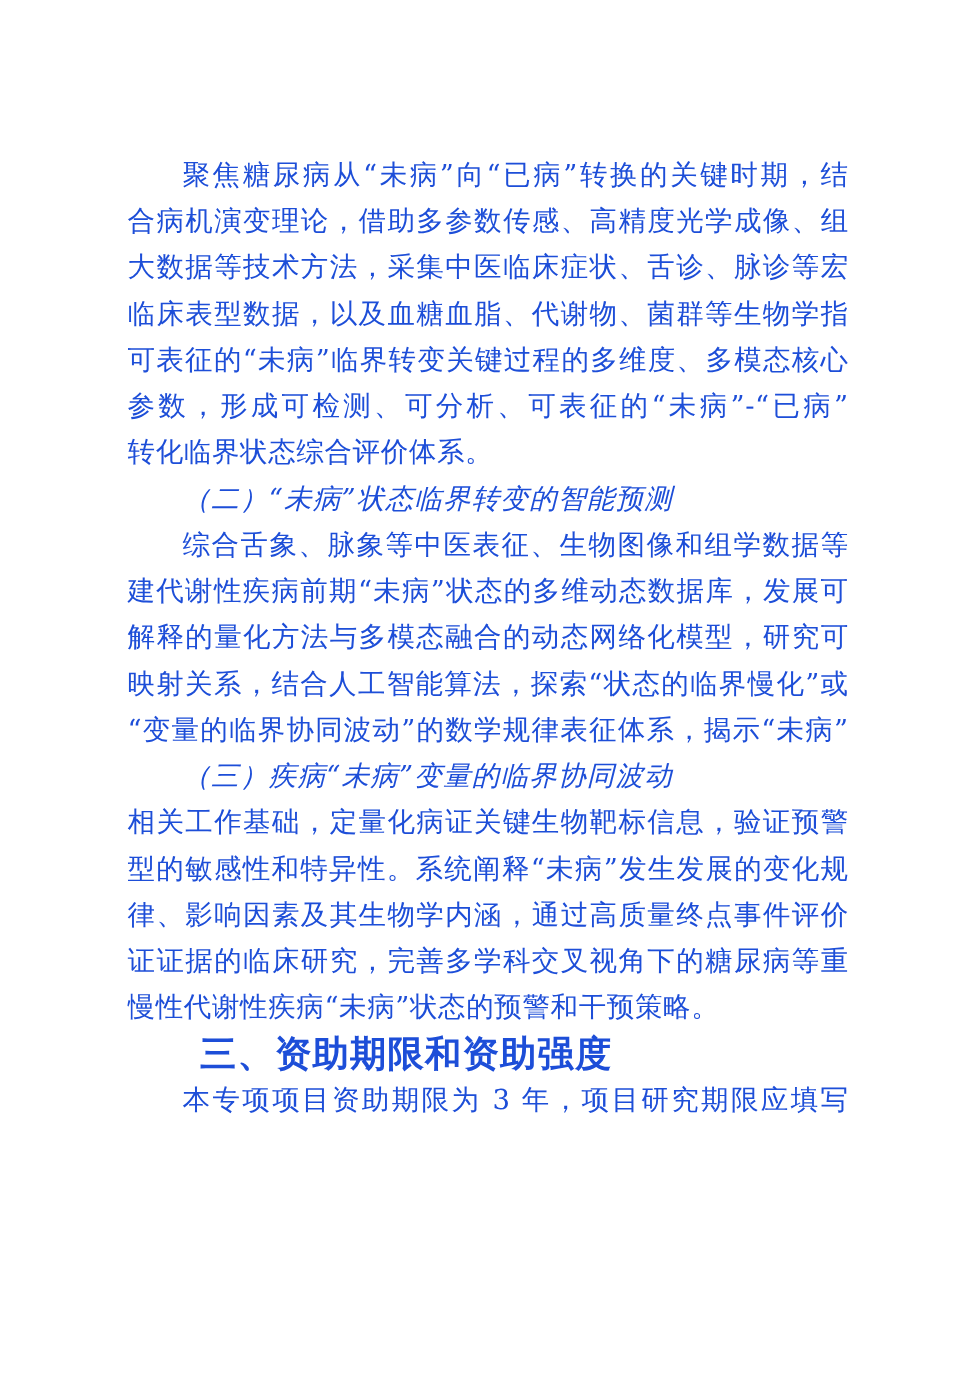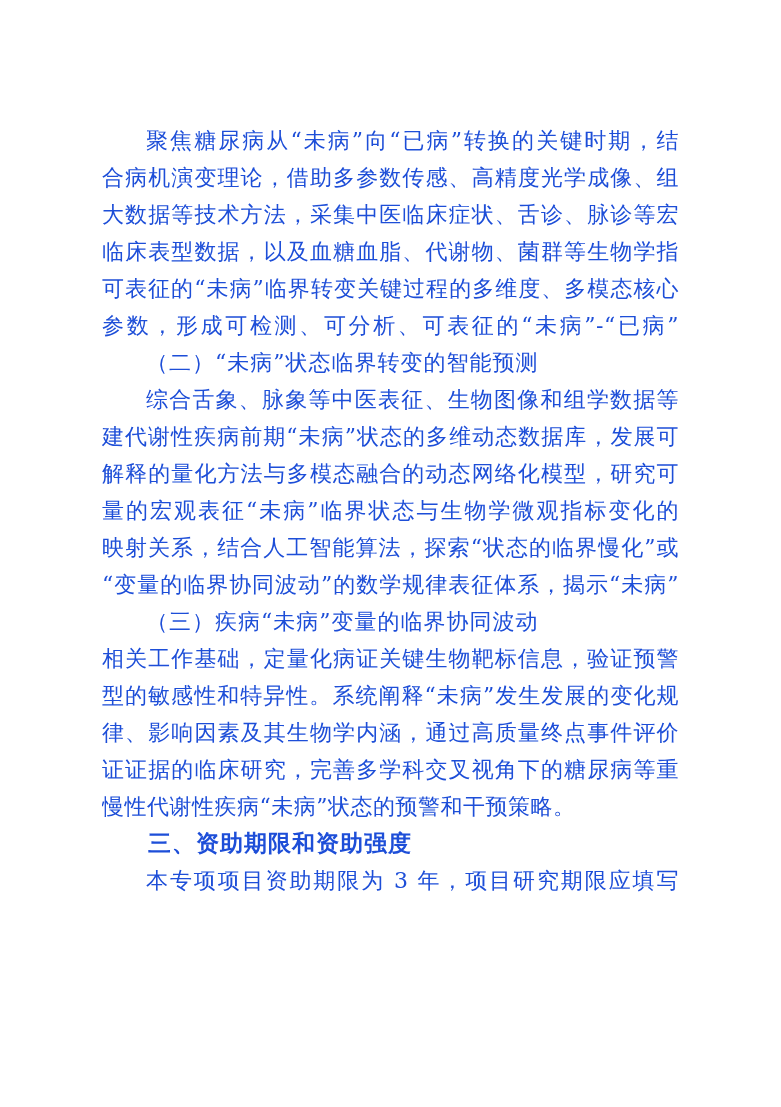--- a/index.html
+++ b/index.html
@@ -34,46 +34,47 @@
   .line.indent {
     text-indent: 2em;
   }
   .line.just {
     text-align: justify;
     text-align-last: justify;
     text-justify: inter-character;
   }
   
   .line.kai {
+    font-style: italic;
     letter-spacing: 1px;
   }
   
   .line.hei {
     font-family: "DejaVu Sans", "Liberation Sans", sans-serif;
     font-weight: bold;
-    font-size: 23px;
+    font-size: 29px;
     letter-spacing: 1px;
   }
 </style>
 </head>
 <body>
 
 <div class="page">
   <div class="content">
     <div class="line indent just">聚焦糖尿病从“未病”向“已病”转换的关键时期，结</div>
     <div class="line just">合病机演变理论，借助多参数传感、高精度光学成像、组学</div>
     <div class="line just">大数据等技术方法，采集中医临床症状、舌诊、脉诊等宏观</div>
     <div class="line just">临床表型数据，以及血糖血脂、代谢物、菌群等生物学指标。</div>
     <div class="line just">可表征的“未病”临界转变关键过程的多维度、多模态核心</div>
     <div class="line just">参数，形成可检测、可分析、可表征的“未病”-“已病”</div>
+    <div class="line">转化临界状态综合评价体系。</div>
     <div class="line indent kai">（二）“未病”状态临界转变的智能预测</div>
     <div class="line indent just">综合舌象、脉象等中医表征、生物图像和组学数据等构</div>
     <div class="line just">建代谢性疾病前期“未病”状态的多维动态数据库，发展可</div>
     <div class="line just">解释的量化方法与多模态融合的动态网络化模型，研究可定</div>
-    <div class="line just">量的宏观表征“未病”临界状态与生物学微观指标变化的</div>
     <div class="line just">映射关系，结合人工智能算法，探索“状态的临界慢化”或</div>
     <div class="line just">“变量的临界协同波动”的数学规律表征体系，揭示“未病”</div>
     <div class="line indent kai">（三）疾病“未病”变量的临界协同波动</div>
     <div class="line just">相关工作基础，定量化病证关键生物靶标信息，验证预警模</div>
     <div class="line just">型的敏感性和特异性。系统阐释“未病”发生发展的变化规</div>
     <div class="line just">律、影响因素及其生物学内涵，通过高质量终点事件评价循</div>
     <div class="line just">证证据的临床研究，完善多学科交叉视角下的糖尿病等重大</div>
     <div class="line">慢性代谢性疾病“未病”状态的预警和干预策略。</div>
     <div class="line indent hei">三、资助期限和资助强度</div>
     <div class="line indent just">本专项项目资助期限为 3 年，项目研究期限应填写</div>

